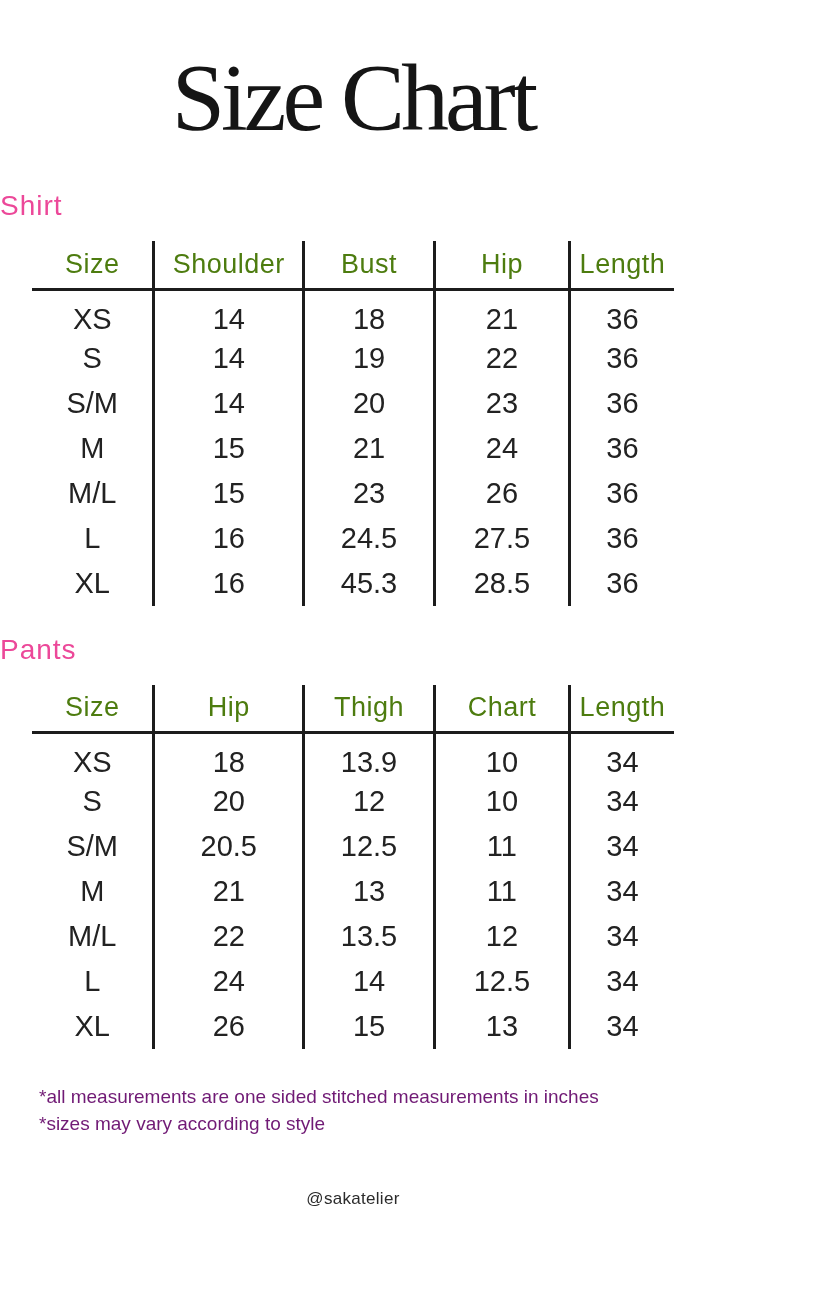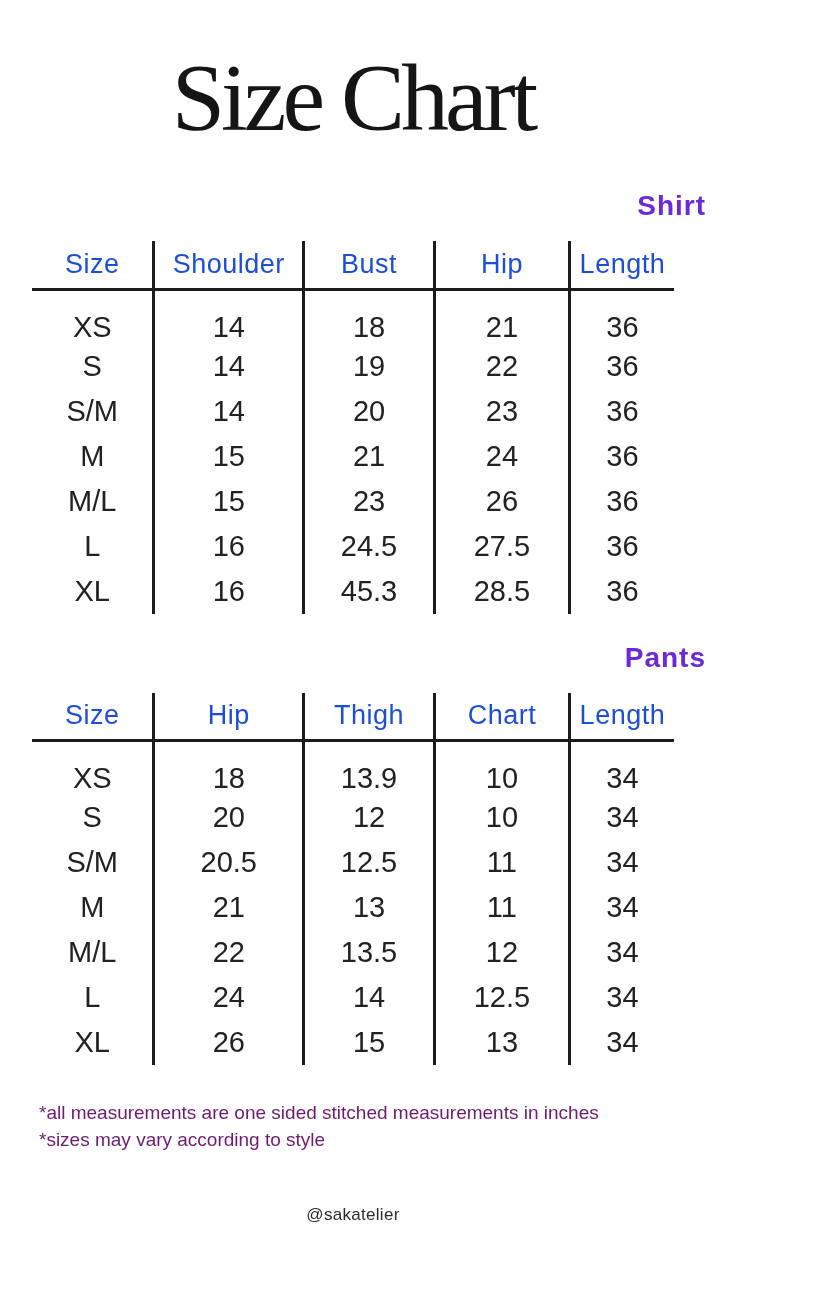--- a/index.html
+++ b/index.html
@@ -26,25 +26,25 @@
   .main-title {
     font-family: "Liberation Serif", "DejaVu Serif", serif;
     font-weight: 500;
     font-size: 96px;
     line-height: 1.0;
     letter-spacing: -4px;
     text-align: center;
     color: #151515;
   }
   .section-title {
-    text-align: right;
+    text-align: left;
     font-size: 28px;
-    font-weight: 700;
+    font-weight: 400;
     letter-spacing: 1px;
-    color: #6d28d9;
+    color: #ec4899;
   }
   .section-title.shirt { margin-top: 44px; }
   .section-title.pants { margin-top: 28px; }
   .size-table {
     width: 642px;
     margin: 19px auto 0 auto;
     border-collapse: collapse;
     table-layout: fixed;
   }
   .size-table col.c1 { width: 19.0%; }
@@ -53,34 +53,34 @@
   .size-table col.c4 { width: 21.0%; }
   .size-table col.c5 { width: 16.3%; }
   .size-table th {
     font-weight: 400;
     font-size: 27px;
     letter-spacing: 0.5px;
     height: 48px;
     text-align: center;
     vertical-align: middle;
     border-bottom: 3px solid var(--rule);
-    color: #1d4ed8;
+    color: #4d7c0f;
   }
   .size-table td {
     font-size: 29px;
     height: 45px;
     text-align: center;
     vertical-align: middle;
     color: #222222;
   }
   .size-table th:not(:first-child),
   .size-table td:not(:first-child) {
     border-left: 3px solid var(--rule);
   }
-  .size-table tbody tr:first-child td { padding-top: 20px; }
+  .size-table tbody tr:first-child td { padding-top: 12px; }
   .footnotes {
     width: 642px;
     margin: 34px auto 0 auto;
     padding-left: 7px;
     font-size: 19px;
     line-height: 27px;
     color: #701a75;
   }
   .credit {
     margin-top: 52px;

